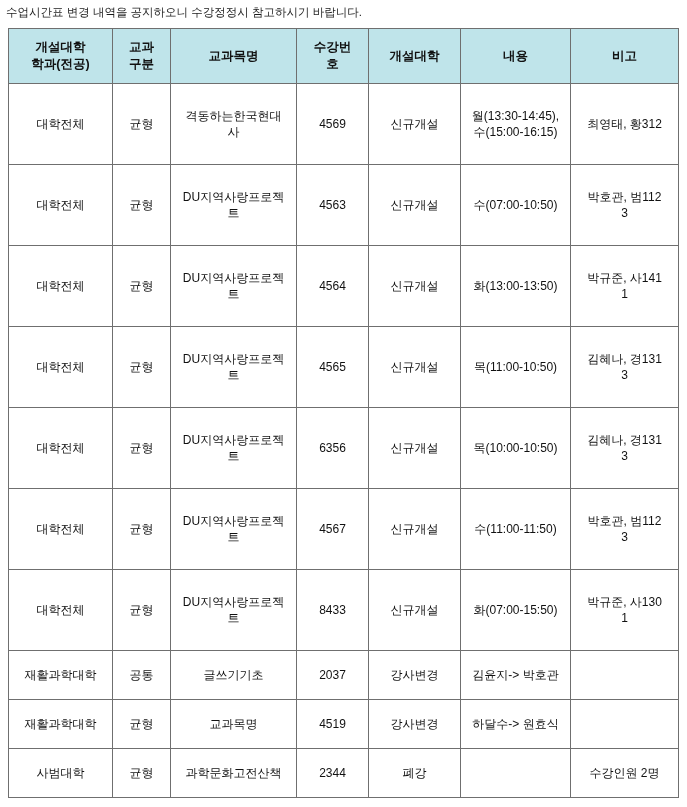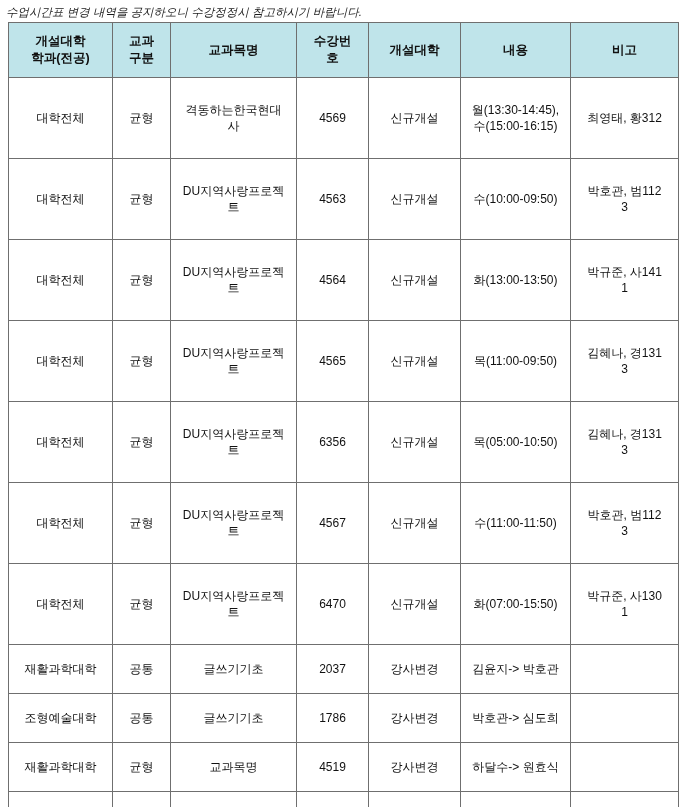--- a/index.html
+++ b/index.html
@@ -16,24 +16,23 @@
   }
   .page {
     width: 687px;
     height: 807px;
     position: relative;
     box-sizing: border-box;
   }
   .notice {
     font-size: 11.5px;
     color: #1a1a1a;
-    padding: 5px 6px 2px 6px;
+    padding: 5px 6px 8px 6px;
     line-height: 1.3;
     white-space: nowrap;
-    font-style: italic;
   }
   table.schedule {
     border-collapse: collapse;
     table-layout: fixed;
     width: 670px;
     margin: 0 8px;
     border: 1px solid #6f6f6f;
   }
   table.schedule th,
   table.schedule td {
@@ -114,21 +113,21 @@
 수(15:00-16:15)</td>
           <td class="cell-multiline">최영태, 황312</td>
         </tr>
         <tr class="tall">
           <td class="cell-multiline">대학전체</td>
           <td class="cell-multiline">균형</td>
           <td class="cell-multiline">DU지역사랑프로젝
 트</td>
           <td class="cell-multiline">4563</td>
           <td class="cell-multiline">신규개설</td>
-          <td class="cell-multiline">수(10:00-09:50)</td>
+          <td class="cell-multiline">수(07:00-10:50)</td>
           <td class="cell-multiline">박호관, 범112
 3</td>
         </tr>
         <tr class="tall">
           <td class="cell-multiline">대학전체</td>
           <td class="cell-multiline">균형</td>
           <td class="cell-multiline">DU지역사랑프로젝
 트</td>
           <td class="cell-multiline">4564</td>
           <td class="cell-multiline">신규개설</td>
@@ -136,76 +135,67 @@
           <td class="cell-multiline">박규준, 사141
 1</td>
         </tr>
         <tr class="tall">
           <td class="cell-multiline">대학전체</td>
           <td class="cell-multiline">균형</td>
           <td class="cell-multiline">DU지역사랑프로젝
 트</td>
           <td class="cell-multiline">4565</td>
           <td class="cell-multiline">신규개설</td>
-          <td class="cell-multiline">목(11:00-09:50)</td>
+          <td class="cell-multiline">목(11:00-10:50)</td>
           <td class="cell-multiline">김혜나, 경131
 3</td>
         </tr>
         <tr class="tall">
           <td class="cell-multiline">대학전체</td>
           <td class="cell-multiline">균형</td>
           <td class="cell-multiline">DU지역사랑프로젝
 트</td>
           <td class="cell-multiline">6356</td>
           <td class="cell-multiline">신규개설</td>
-          <td class="cell-multiline">목(05:00-10:50)</td>
+          <td class="cell-multiline">목(10:00-10:50)</td>
           <td class="cell-multiline">김혜나, 경131
 3</td>
         </tr>
         <tr class="tall">
           <td class="cell-multiline">대학전체</td>
           <td class="cell-multiline">균형</td>
           <td class="cell-multiline">DU지역사랑프로젝
 트</td>
           <td class="cell-multiline">4567</td>
           <td class="cell-multiline">신규개설</td>
           <td class="cell-multiline">수(11:00-11:50)</td>
           <td class="cell-multiline">박호관, 범112
 3</td>
         </tr>
         <tr class="tall">
           <td class="cell-multiline">대학전체</td>
           <td class="cell-multiline">균형</td>
           <td class="cell-multiline">DU지역사랑프로젝
 트</td>
-          <td class="cell-multiline">6470</td>
+          <td class="cell-multiline">8433</td>
           <td class="cell-multiline">신규개설</td>
           <td class="cell-multiline">화(07:00-15:50)</td>
           <td class="cell-multiline">박규준, 사130
 1</td>
         </tr>
         <tr class="short">
           <td class="cell-multiline">재활과학대학</td>
           <td class="cell-multiline">공통</td>
           <td class="cell-multiline">글쓰기기초</td>
           <td class="cell-multiline">2037</td>
           <td class="cell-multiline">강사변경</td>
           <td class="cell-multiline">김윤지-&gt; 박호관</td>
           <td class="cell-multiline"></td>
         </tr>
         <tr class="short">
-          <td class="cell-multiline">조형예술대학</td>
-          <td class="cell-multiline">공통</td>
-          <td class="cell-multiline">글쓰기기초</td>
-          <td class="cell-multiline">1786</td>
-          <td class="cell-multiline">강사변경</td>
-          <td class="cell-multiline">박호관-&gt; 심도희</td>
-          <td class="cell-multiline"></td>
-        </tr>
-        <tr class="short">
           <td class="cell-multiline">재활과학대학</td>
           <td class="cell-multiline">균형</td>
           <td class="cell-multiline">교과목명</td>
           <td class="cell-multiline">4519</td>
           <td class="cell-multiline">강사변경</td>
           <td class="cell-multiline">하달수-&gt; 원효식</td>
           <td class="cell-multiline"></td>
         </tr>
         <tr class="short">
           <td class="cell-multiline">사범대학</td>

